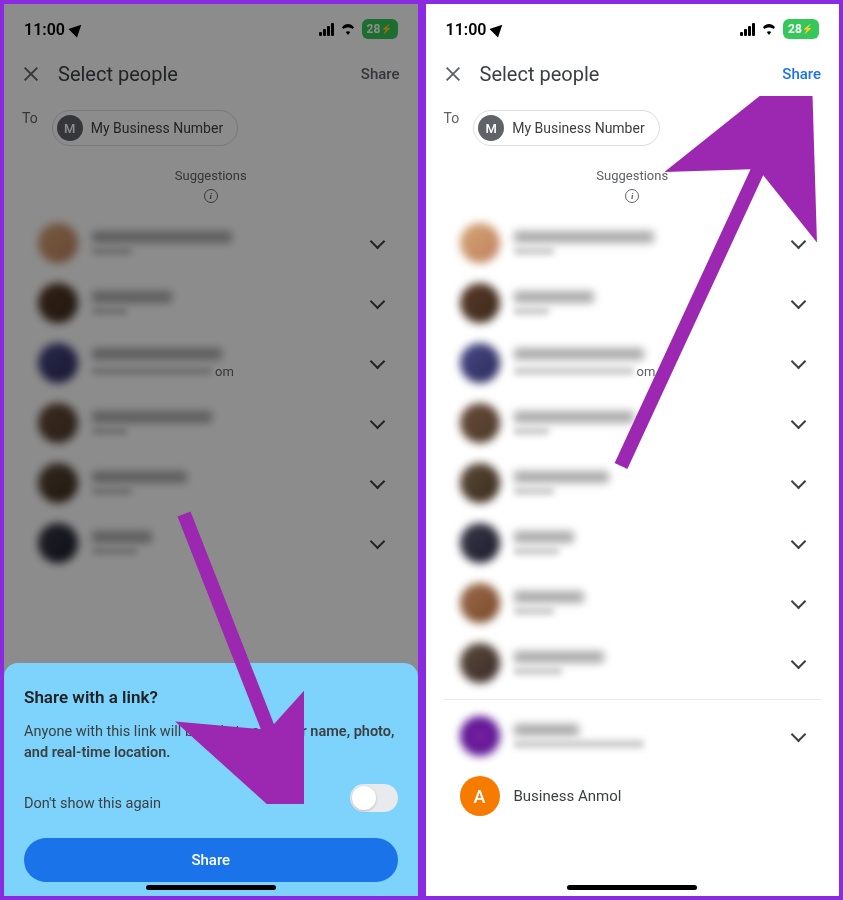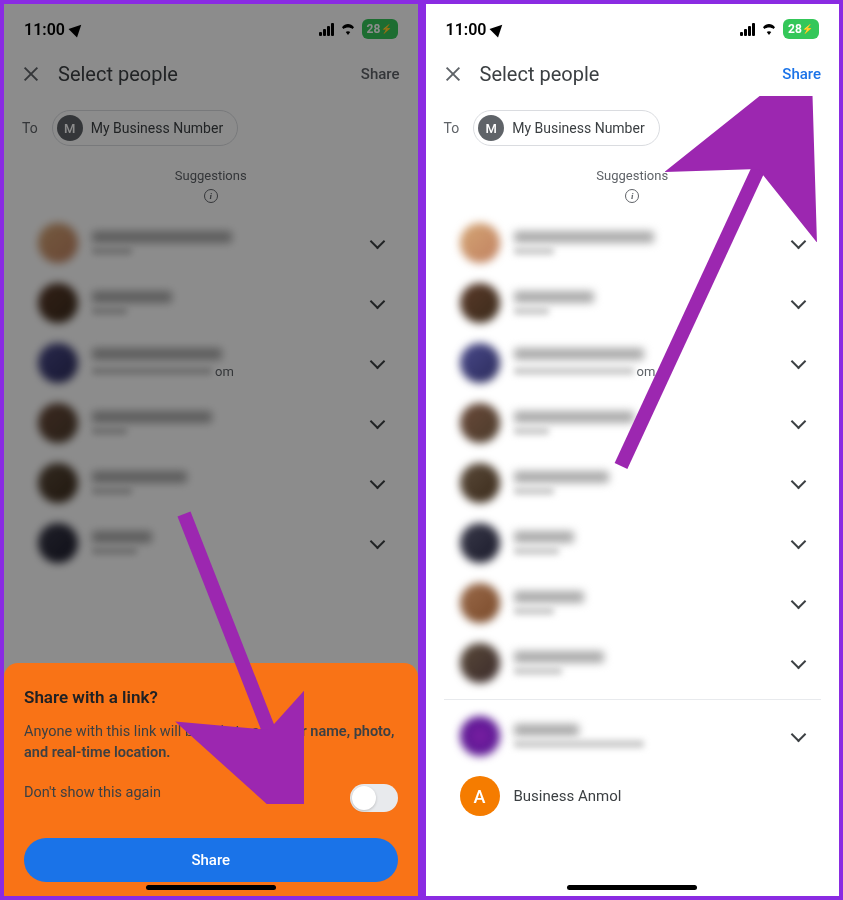--- a/index.html
+++ b/index.html
@@ -24,43 +24,43 @@
     
     .header { display: flex; align-items: center; padding: 14px 18px; gap: 18px; }
     .close-icon { width: 18px; height: 18px; position: relative; cursor: pointer; }
     .close-icon::before, .close-icon::after { content: ''; position: absolute; top: 8px; left: 0; width: 18px; height: 2px; background: #5f6368; }
     .close-icon::before { transform: rotate(45deg); }
     .close-icon::after { transform: rotate(-45deg); }
     .header-title { flex: 1; font-size: 20px; color: #3c4043; font-weight: 400; }
     .share-link { color: #1a73e8; font-size: 15px; font-weight: 500; cursor: pointer; }
     .share-link.dimmed { color: #5f6368; }
     
-    .to-row { display: flex; align-items: center; padding: 10px 18px 16px; gap: 14px; }
+    .to-row { display: flex; align-items: flex-start; padding: 10px 18px 16px; gap: 14px; }
     .to-label { color: #5f6368; font-size: 14px; }
     .chip { display: flex; align-items: center; gap: 8px; border: 1px solid #dadce0; border-radius: 20px; padding: 4px 14px 4px 4px; }
     .chip-avatar { width: 26px; height: 26px; border-radius: 50%; background: #5f6368; color: #fff; display: flex; align-items: center; justify-content: center; font-size: 13px; font-weight: 500; }
     .chip-label { font-size: 14px; color: #3c4043; }
     
     .suggestions-header { display: flex; align-items: center; gap: 6px; padding: 6px 18px 10px; color: #5f6368; font-size: 13px; flex-direction: column; }
     .info-icon { width: 14px; height: 14px; border: 1.5px solid #5f6368; border-radius: 50%; display: flex; align-items: center; justify-content: center; font-size: 9px; font-weight: 600; font-style: italic; font-family: serif; }
     
     .contact-row { display: flex; align-items: center; padding: 10px 34px; gap: 14px; }
     .contact-avatar { width: 40px; height: 40px; border-radius: 50%; filter: blur(4px); }
     .contact-info { flex: 1; }
     .contact-name { height: 12px; background: #aaa; border-radius: 3px; filter: blur(4px); margin-bottom: 4px; }
     .contact-detail { height: 8px; background: #ccc; border-radius: 2px; filter: blur(3px); }
     .contact-suffix { font-size: 13px; color: #5f6368; filter: none; }
     .chevron { width: 14px; height: 14px; position: relative; }
     .chevron::after { content: ''; position: absolute; width: 9px; height: 9px; border-right: 2px solid #3c4043; border-bottom: 2px solid #3c4043; transform: rotate(45deg); top: 0; left: 2px; }
     
-    .bottom-sheet { position: absolute; bottom: 0; left: 0; right: 0; background: #f97316; border-radius: 14px 14px 0 0; padding: 24px 20px 14px; z-index: 10; }
+    .bottom-sheet { position: absolute; bottom: 0; left: 0; right: 0; background: #7dd3fc; border-radius: 14px 14px 0 0; padding: 24px 20px 14px; z-index: 10; }
     .sheet-title { font-size: 17px; font-weight: 600; color: #202124; margin-bottom: 14px; }
     .sheet-body { font-size: 14.5px; color: #3c4043; line-height: 1.5; margin-bottom: 20px; }
     .sheet-body b { font-weight: 600; }
-    .toggle-row { display: flex; align-items: flex-start; justify-content: space-between; margin-bottom: 26px; }
+    .toggle-row { display: flex; align-items: flex-end; justify-content: space-between; margin-bottom: 26px; }
     .toggle-label { font-size: 14.5px; color: #3c4043; }
     .toggle { width: 48px; height: 28px; background: #e8eaed; border-radius: 14px; position: relative; }
     .toggle::after { content: ''; position: absolute; width: 24px; height: 24px; background: #fff; border-radius: 50%; top: 2px; left: 2px; box-shadow: 0 1px 3px rgba(0,0,0,0.2); }
     .sheet-buttons { display: flex; gap: 12px; }
     .btn { flex: 1; padding: 13px; border-radius: 24px; font-size: 15px; font-weight: 500; text-align: center; cursor: pointer; }
     .btn-cancel { background: #fff; border: 1px solid #dadce0; color: #1a73e8; }
     .btn-share { background: #1a73e8; color: #fff; }
     
     .home-indicator { position: absolute; bottom: 6px; left: 50%; transform: translateX(-50%); width: 130px; height: 5px; background: #000; border-radius: 3px; z-index: 20; }
     

